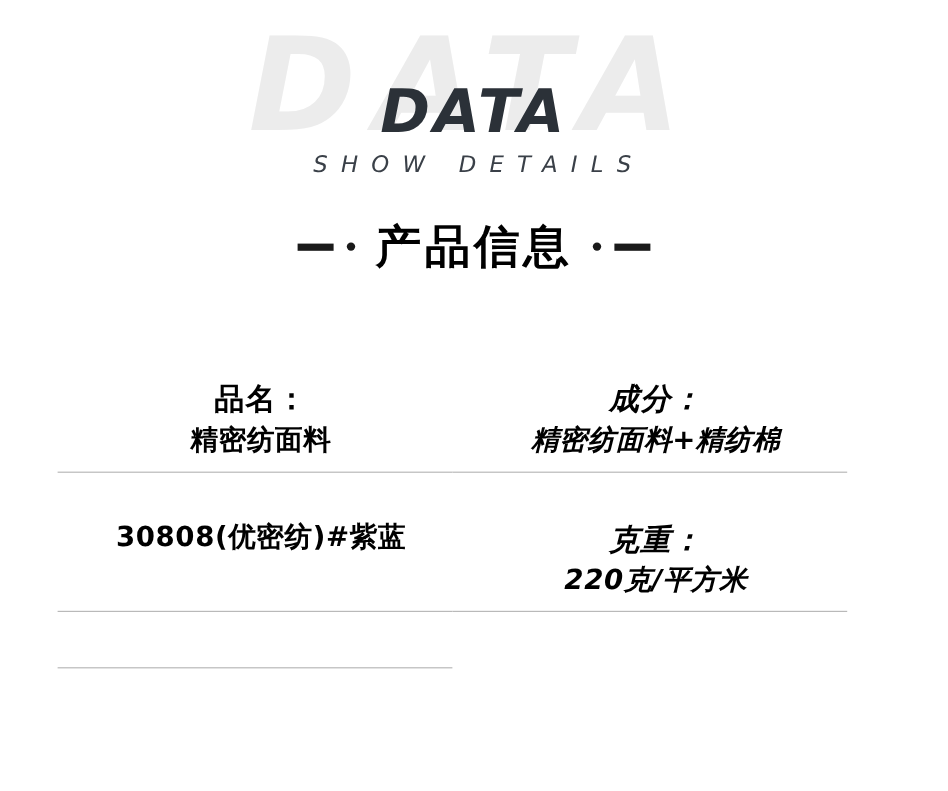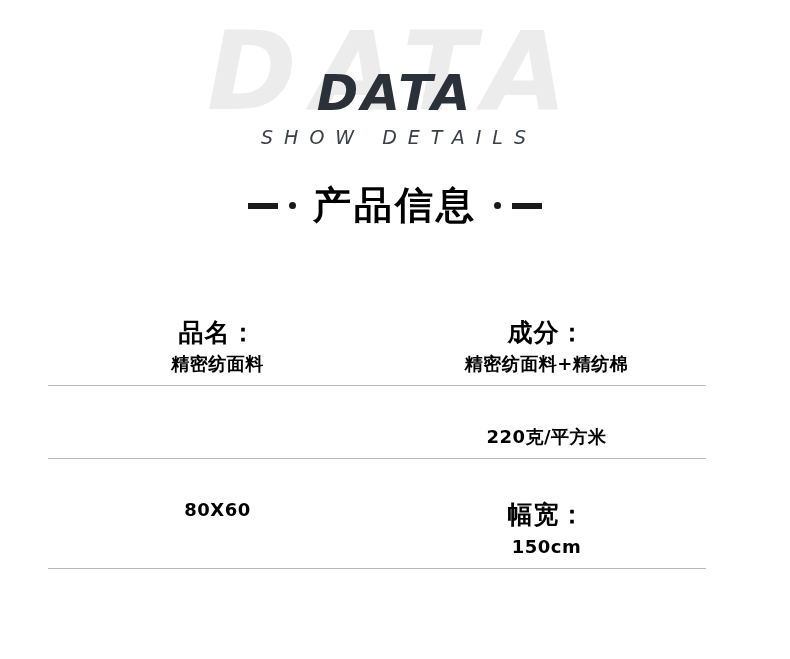--- a/index.html
+++ b/index.html
@@ -119,32 +119,32 @@
     box-sizing: border-box;
   }
   .spec-cell {
     width: 50%;
     box-sizing: border-box;
     padding-bottom: 8px;
     border-bottom: 1px solid #b9b9b9;
     text-align: center;
   }
   .spec-cell.left  { padding-left: 10px; }
-  .spec-cell.right { padding-left: 10px; }
+  .spec-cell.right { padding-left: 10px; font-style: italic; }
   .spec-label {
     font-family: "DejaVu Sans", sans-serif;
     font-size: 25px;
     font-weight: bold;
     color: #000000;
     line-height: 1.45;
     letter-spacing: 1px;
   }
   .spec-value {
     font-family: "DejaVu Sans", sans-serif;
-    font-size: 18px;
+    font-size: 23px;
     font-weight: bold;
     color: #000000;
     line-height: 1.45;
     letter-spacing: 0.5px;
   }
   .row-gap { height: 38px; }
 </style>
 </head>
 <body>
 
@@ -174,32 +174,29 @@
       <div class="spec-cell right">
         <div class="spec-label">成分：</div>
         <div class="spec-value">精密纺面料+精纺棉</div>
       </div>
     </div>
 
     <div class="row-gap"></div>
 
     <div class="spec-row">
       <div class="spec-cell left">
+        <div class="spec-value">30808(优密纺)#紫蓝</div>
       </div>
       <div class="spec-cell right">
+        <div class="spec-label">克重：</div>
         <div class="spec-value">220克/平方米</div>
       </div>
     </div>
 
     <div class="row-gap"></div>
 
     <div class="spec-row">
       <div class="spec-cell left">
-        <div class="spec-value">80X60</div>
-      </div>
-      <div class="spec-cell right">
-        <div class="spec-label">幅宽：</div>
-        <div class="spec-value">150cm</div>
       </div>
     </div>
 
   </div>
 </div>
 
 </body></html>

